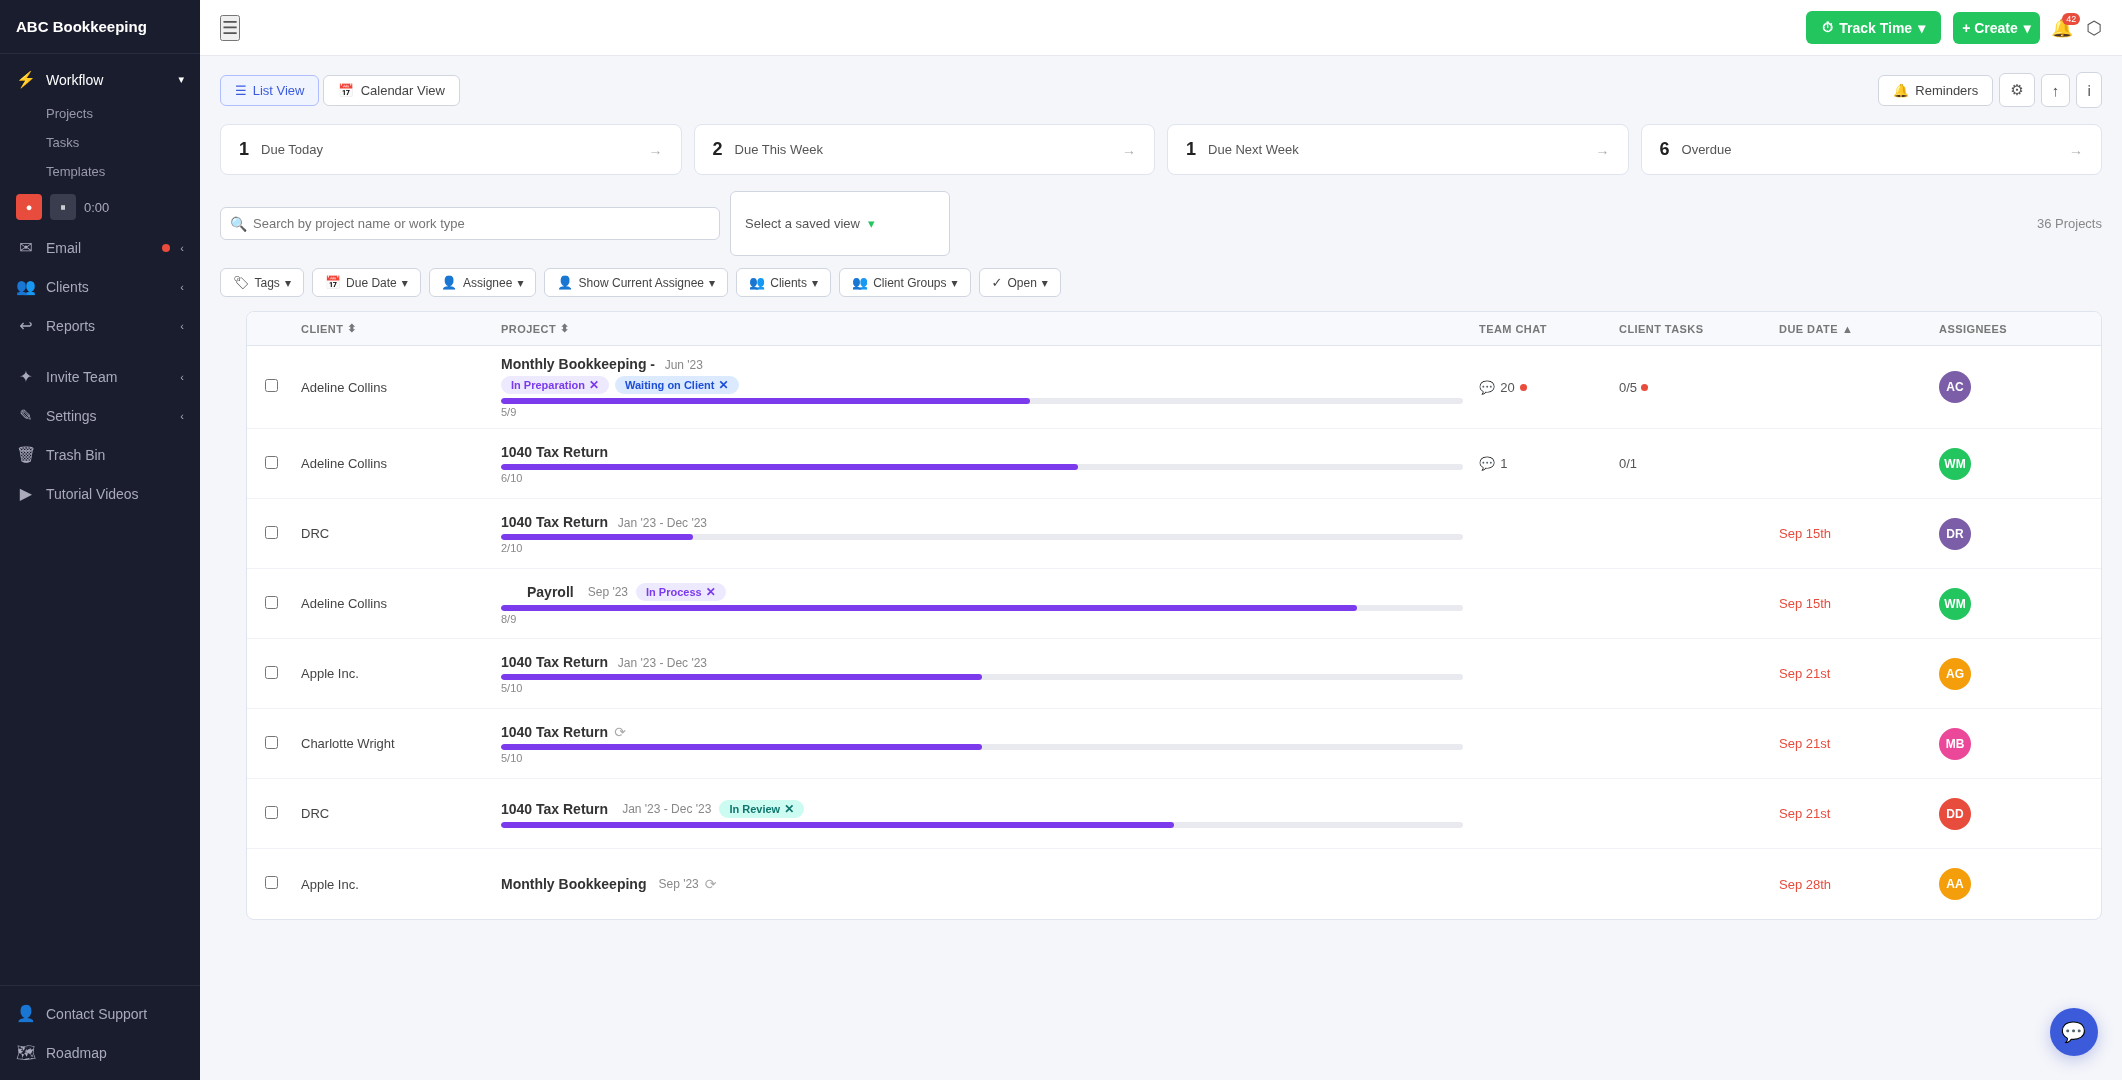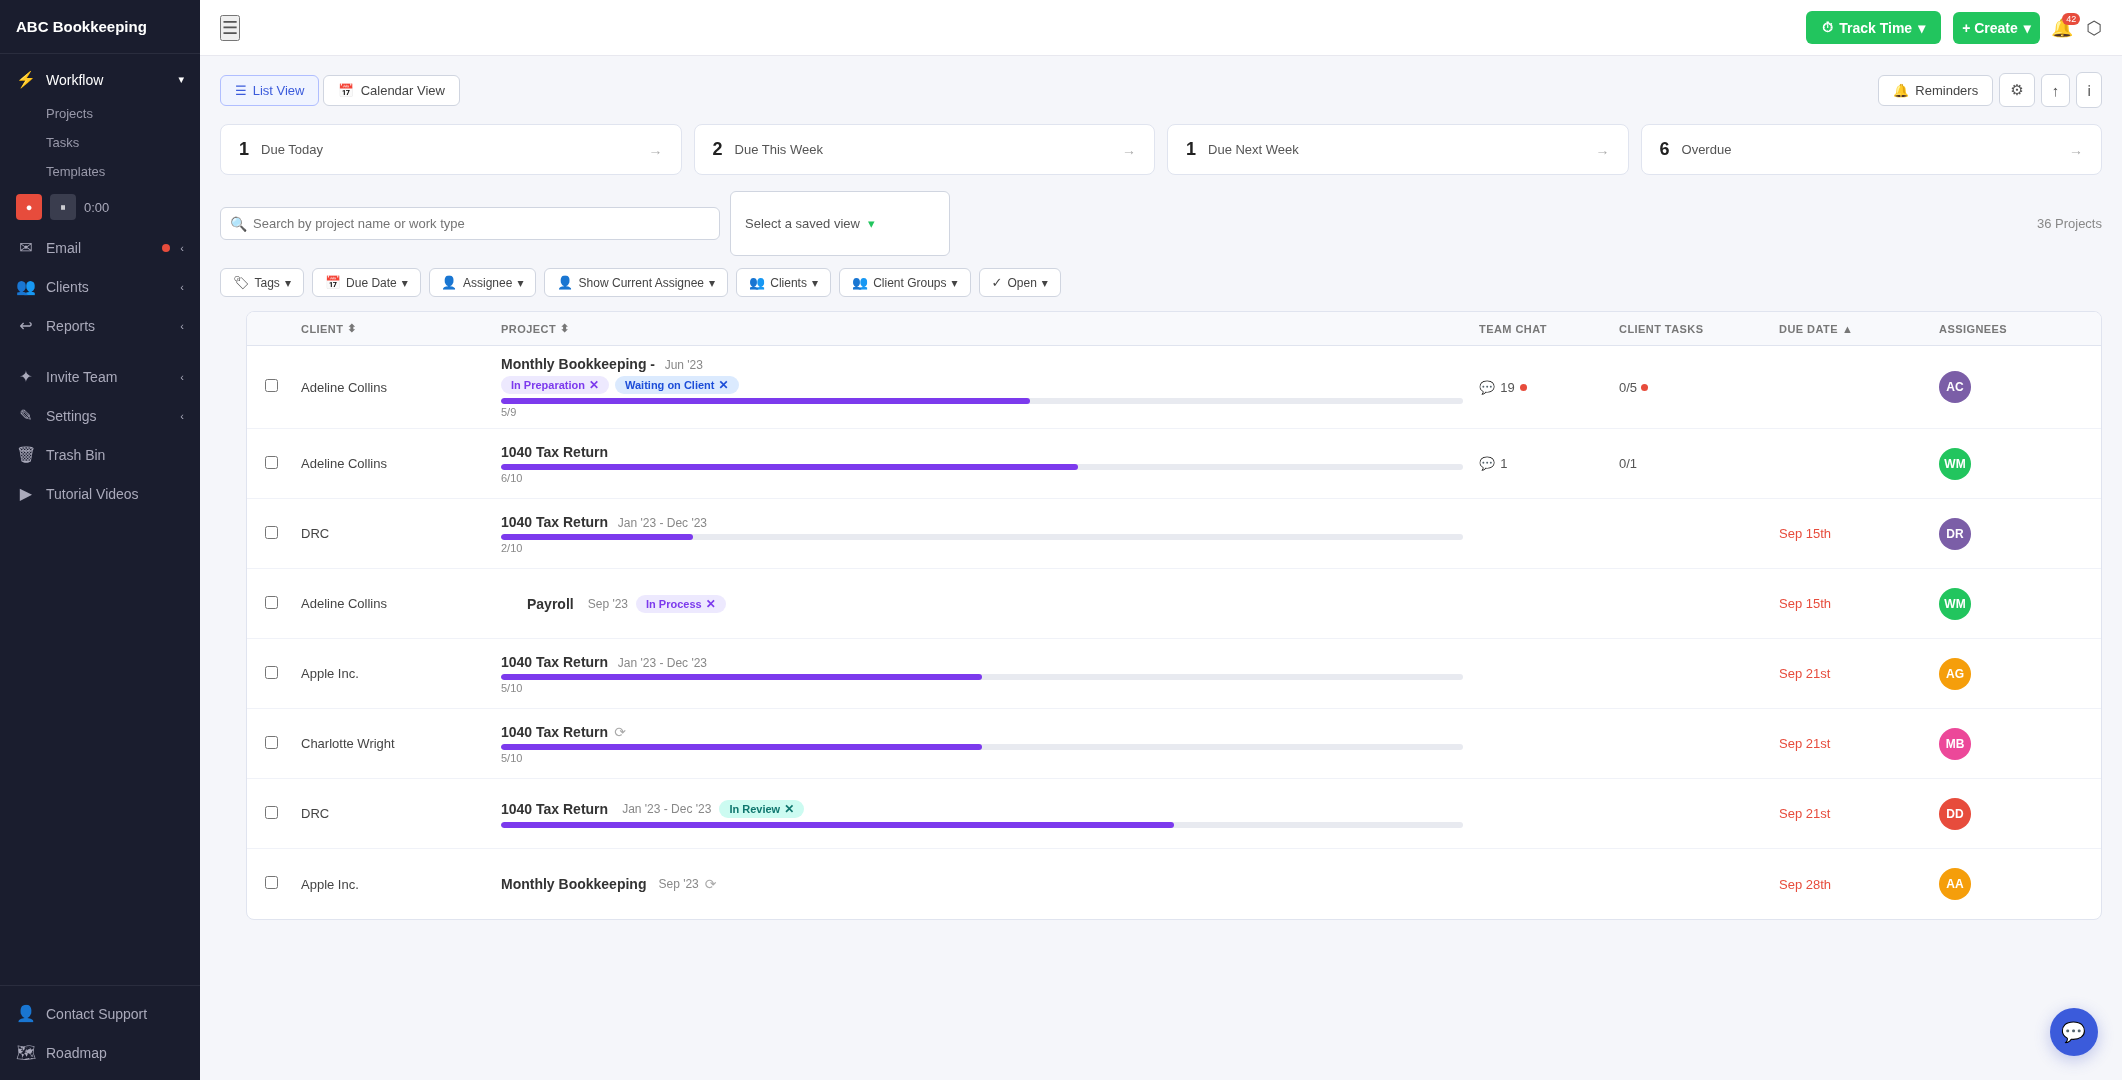--- a/index.html
+++ b/index.html
@@ -623,21 +623,21 @@
           </div>
           <div class="progress-bar-wrap">
             <div class="progress-bar-bg">
               <div class="progress-bar-fill" style="width:55%"></div>
             </div>
             <div class="progress-label">5/9</div>
           </div>
         </div>
         <div class="td td-team-chat">
           <span>💬</span>
-          <span>19</span>
+          <span>20</span>
           <span class="chat-dot"></span>
         </div>
         <div class="td td-client-tasks">
           0/5 <span class="tasks-dot"></span>
         </div>
         <div class="td td-due-date"></div>
         <div class="td">
           <div class="avatar" style="background:#7b5ea7">AC</div>
         </div>
       </div>
@@ -698,20 +698,26 @@
         <div class="td">
           <input type="checkbox" style="">
         </div>
         <div class="td td-client">Adeline Collins</div>
         <div class="td td-project">
           <div style="display:flex;align-items:center;gap:8px;padding-left:26px;">
             <span class="project-name">Payroll</span>
             <span class="project-meta">Sep '23</span>
             <span class="tag tag-purple">In Process <span class="tag-x">✕</span></span>
           </div>
+          <div class="progress-bar-wrap">
+            <div class="progress-bar-bg">
+              <div class="progress-bar-fill" style="width:89%"></div>
+            </div>
+            <div class="progress-label">8/9</div>
+          </div>
         </div>
         <div class="td td-team-chat"></div>
         <div class="td td-client-tasks"></div>
         <div class="td td-due-date">Sep 15th</div>
         <div class="td">
           <div class="avatar" style="background:#22c55e">WM</div>
         </div>
       </div>
 
       <div class="table-row">

